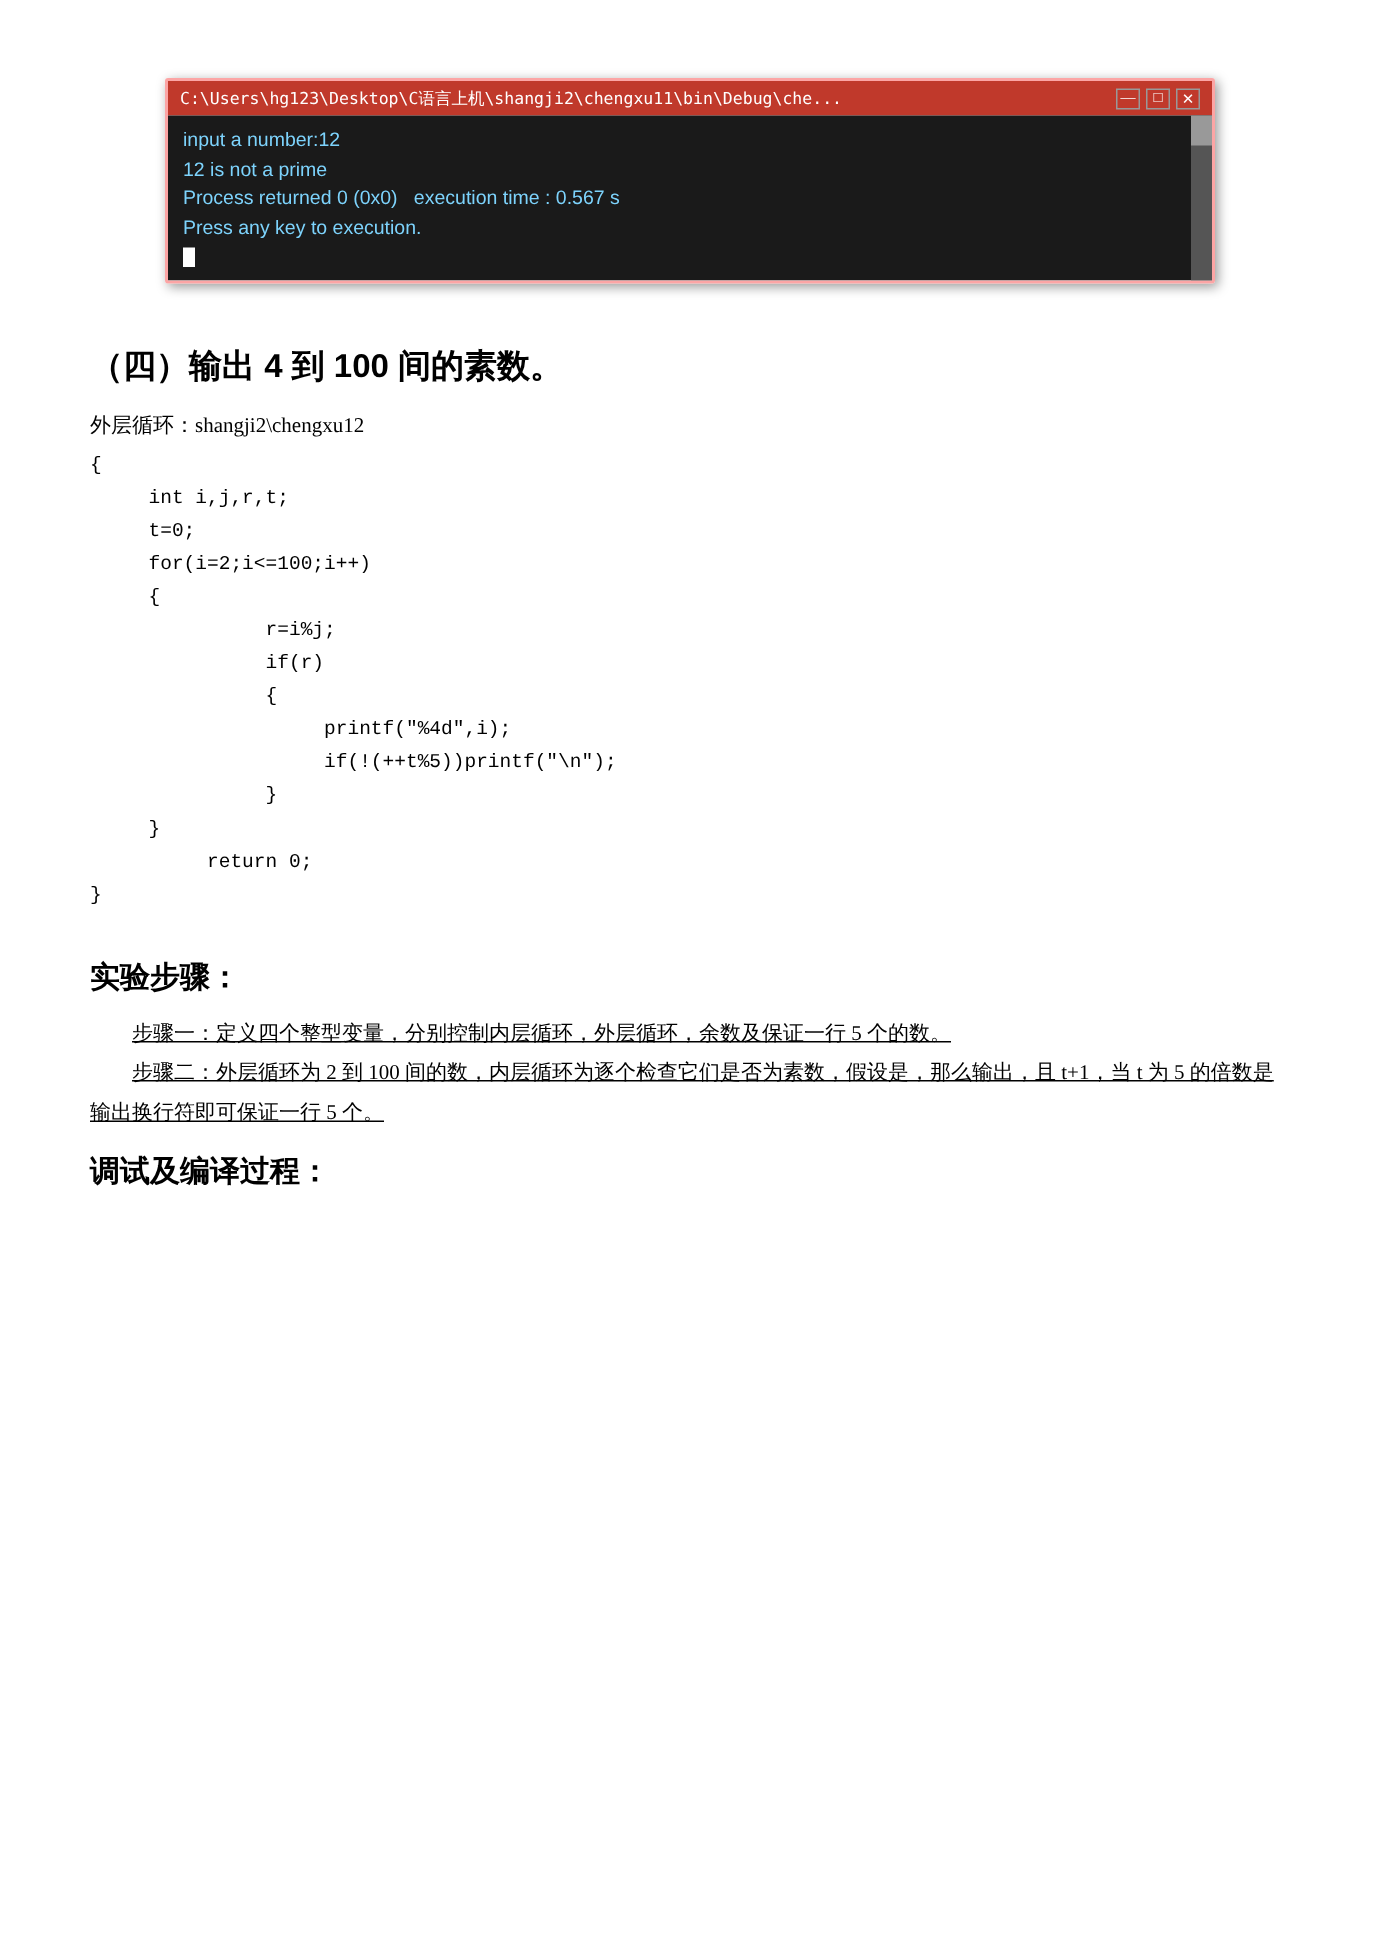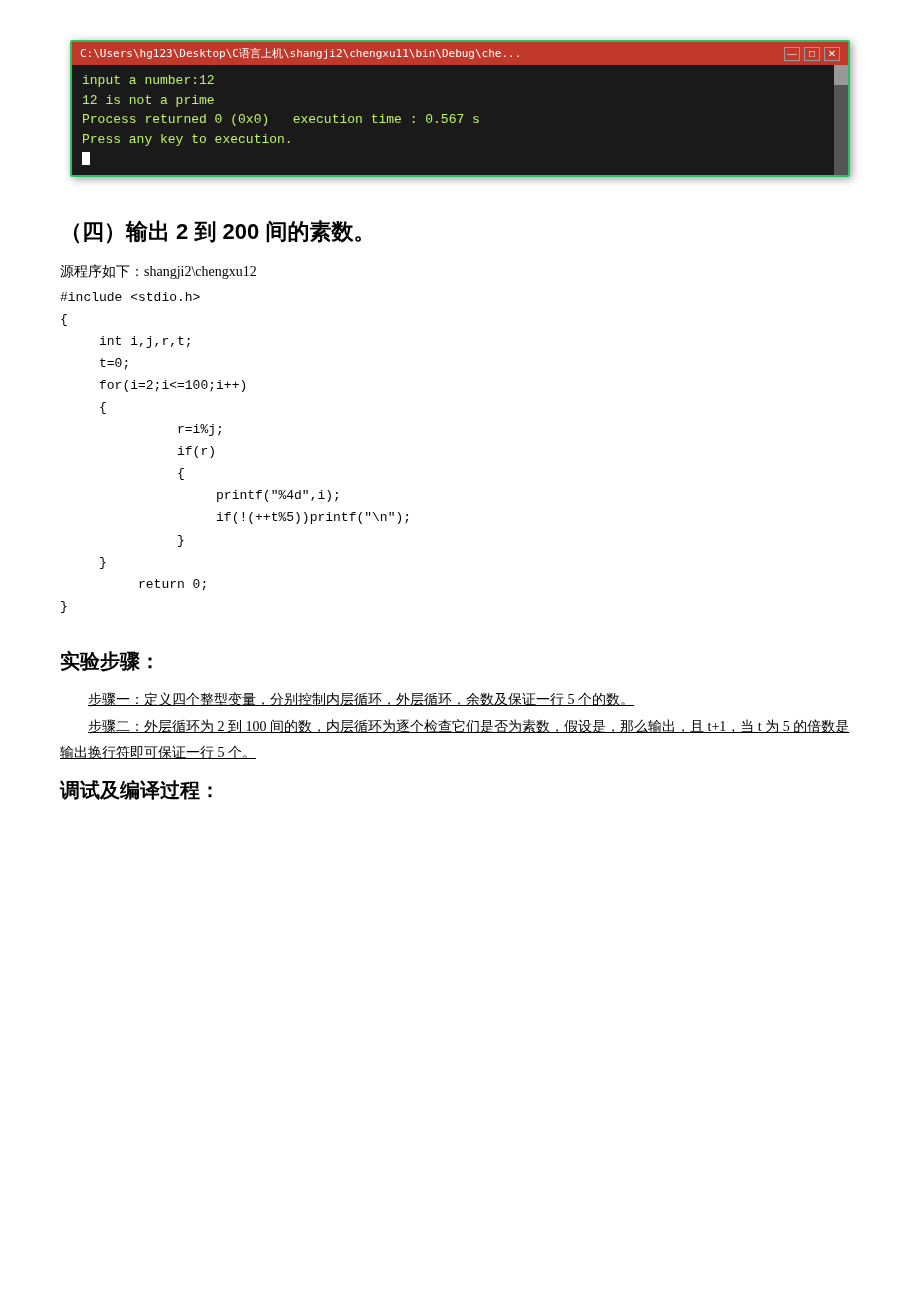--- a/index.html
+++ b/index.html
@@ -12,23 +12,23 @@
       background: #ffffff;
       font-family: "SimSun", "宋体", serif;
       font-size: 14px;
       color: #000000;
       width: 920px;
       min-height: 1302px;
       padding: 40px 60px;
     }
 
     .terminal-window {
-      width: 780px;
-      margin: 0 auto 40px auto;
-      border: 2px solid #22c55e;
+      width: 700px;
+      margin: 12px auto 40px auto;
+      border: 2px solid #fca5a5;
       border-radius: 2px;
       overflow: hidden;
       box-shadow: 2px 2px 8px rgba(0,0,0,0.4);
     }
 
     .terminal-titlebar {
       background: #c0392b;
       padding: 4px 8px;
       display: flex;
       align-items: center;
@@ -60,22 +60,22 @@
       justify-content: center;
       cursor: pointer;
     }
 
     .terminal-btn.close {
       background: #c0392b;
     }
 
     .terminal-body {
       background: #1a1a1a;
-      color: #bef264;
-      font-family: Liberation Mono, monospace;
+      color: #7dd3fc;
+      font-family: Liberation Sans, sans-serif;
       font-size: 13px;
       padding: 6px 10px;
       min-height: 100px;
       position: relative;
     }
 
     .terminal-body .line {
       line-height: 1.5;
       white-space: pre;
     }
@@ -166,26 +166,25 @@
     <div class="line">12 is not a prime</div>
     <div class="line">Process returned 0 (0x0)   execution time : 0.567 s</div>
     <div class="line">Press any key to execution.</div>
     <div class="line"><span class="terminal-cursor"></span></div>
     <div class="terminal-scrollbar">
       <div class="terminal-scrollbar-thumb"></div>
     </div>
   </div>
 </div>
 
-<div class="section-heading">（四）输出 2 到 200 间的素数。</div>
-
-<div class="source-label">源程序如下：shangji2\chengxu12</div>
+<div class="section-heading">（四）输出 4 到 100 间的素数。</div>
+
+<div class="source-label">外层循环：shangji2\chengxu12</div>
 
 <div class="code-block">
-  <span class="code-line">#include &lt;stdio.h&gt;</span>
   <span class="code-line">{</span>
   <span class="code-line">     int i,j,r,t;</span>
   <span class="code-line">     t=0;</span>
   <span class="code-line">     for(i=2;i&lt;=100;i++)</span>
   <span class="code-line">     {</span>
   <span class="code-line">               r=i%j;</span>
   <span class="code-line">               if(r)</span>
   <span class="code-line">               {</span>
   <span class="code-line">                    printf("%4d",i);</span>
   <span class="code-line">                    if(!(++t%5))printf("\n");</span>

